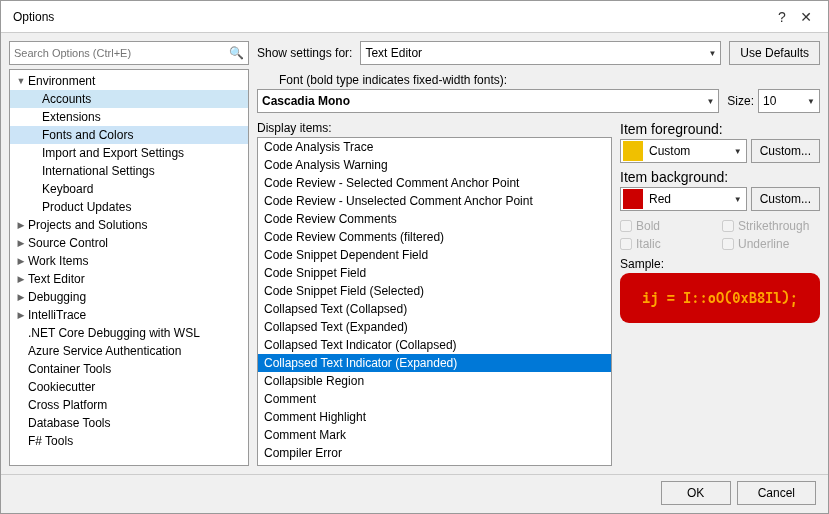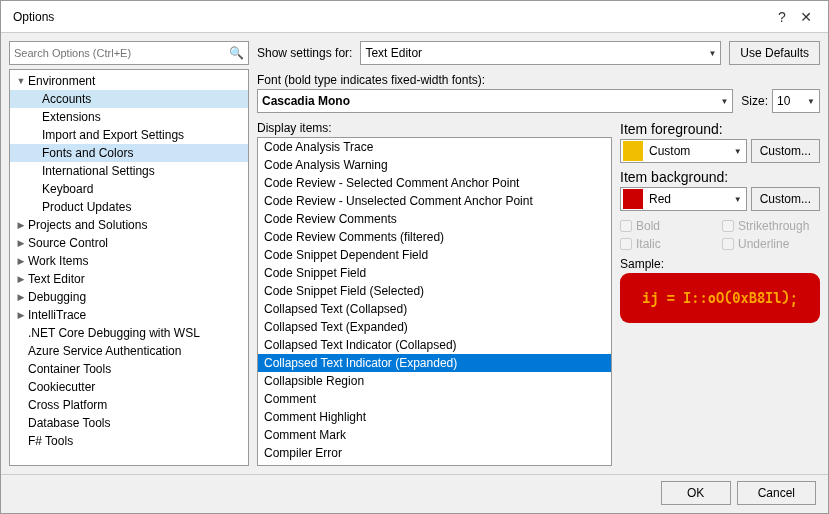--- a/index.html
+++ b/index.html
@@ -149,21 +149,21 @@
       display: flex;
       align-items: center;
       justify-content: space-between;
     }
 
     .dropdown-main {
       flex: 1;
     }
 
     .dropdown-sm {
-      width: 48px;
+      width: 62px;
     }
 
     .dropdown-arrow {
       font-size: 8px;
       color: #333;
       padding-left: 4px;
     }
 
     .use-defaults-btn {
       border: 1px solid #999;
@@ -374,27 +374,27 @@
           <span class="tree-label">Environment</span>
         </div>
         <div class="tree-item indent-1 highlighted">
           <span class="expand-icon"></span>
           <span class="tree-label">Accounts</span>
         </div>
         <div class="tree-item indent-1">
           <span class="expand-icon"></span>
           <span class="tree-label">Extensions</span>
         </div>
+        <div class="tree-item indent-1 selected">
+          <span class="expand-icon"></span>
+          <span class="tree-label">Fonts and Colors</span>
+        </div>
         <div class="tree-item indent-1">
           <span class="expand-icon"></span>
           <span class="tree-label">Import and Export Settings</span>
-        </div>
-        <div class="tree-item indent-1 selected">
-          <span class="expand-icon"></span>
-          <span class="tree-label">Fonts and Colors</span>
         </div>
         <div class="tree-item indent-1">
           <span class="expand-icon"></span>
           <span class="tree-label">International Settings</span>
         </div>
         <div class="tree-item indent-1">
           <span class="expand-icon"></span>
           <span class="tree-label">Keyboard</span>
         </div>
         <div class="tree-item indent-1">
@@ -463,21 +463,21 @@
         <div style="display:flex; align-items:center; gap:8px; flex:1;">
           <div class="dropdown dropdown-main" style="flex:1;">
             <span>Text Editor</span>
             <span class="dropdown-arrow">▼</span>
           </div>
           <button class="use-defaults-btn">Use Defaults</button>
         </div>
       </div>
 
       <div>
-        <div style="margin-bottom:2px;">Font (bold type indicates fixed-width fonts):</div>
+        <div style="margin-bottom:2px;margin-left:22px;">Font (bold type indicates fixed-width fonts):</div>
         <div style="display:flex; align-items:center; gap:8px;border-radius:9px;">
           <div class="dropdown" style="flex:1;">
             <span style="font-weight:bold;">Cascadia Mono</span>
             <span class="dropdown-arrow">▼</span>
           </div>
           <div style="display:flex; align-items:center; gap:4px;">
             <label>Size:</label>
             <div class="dropdown dropdown-sm">
               <span>10</span>
               <span class="dropdown-arrow">▼</span>

